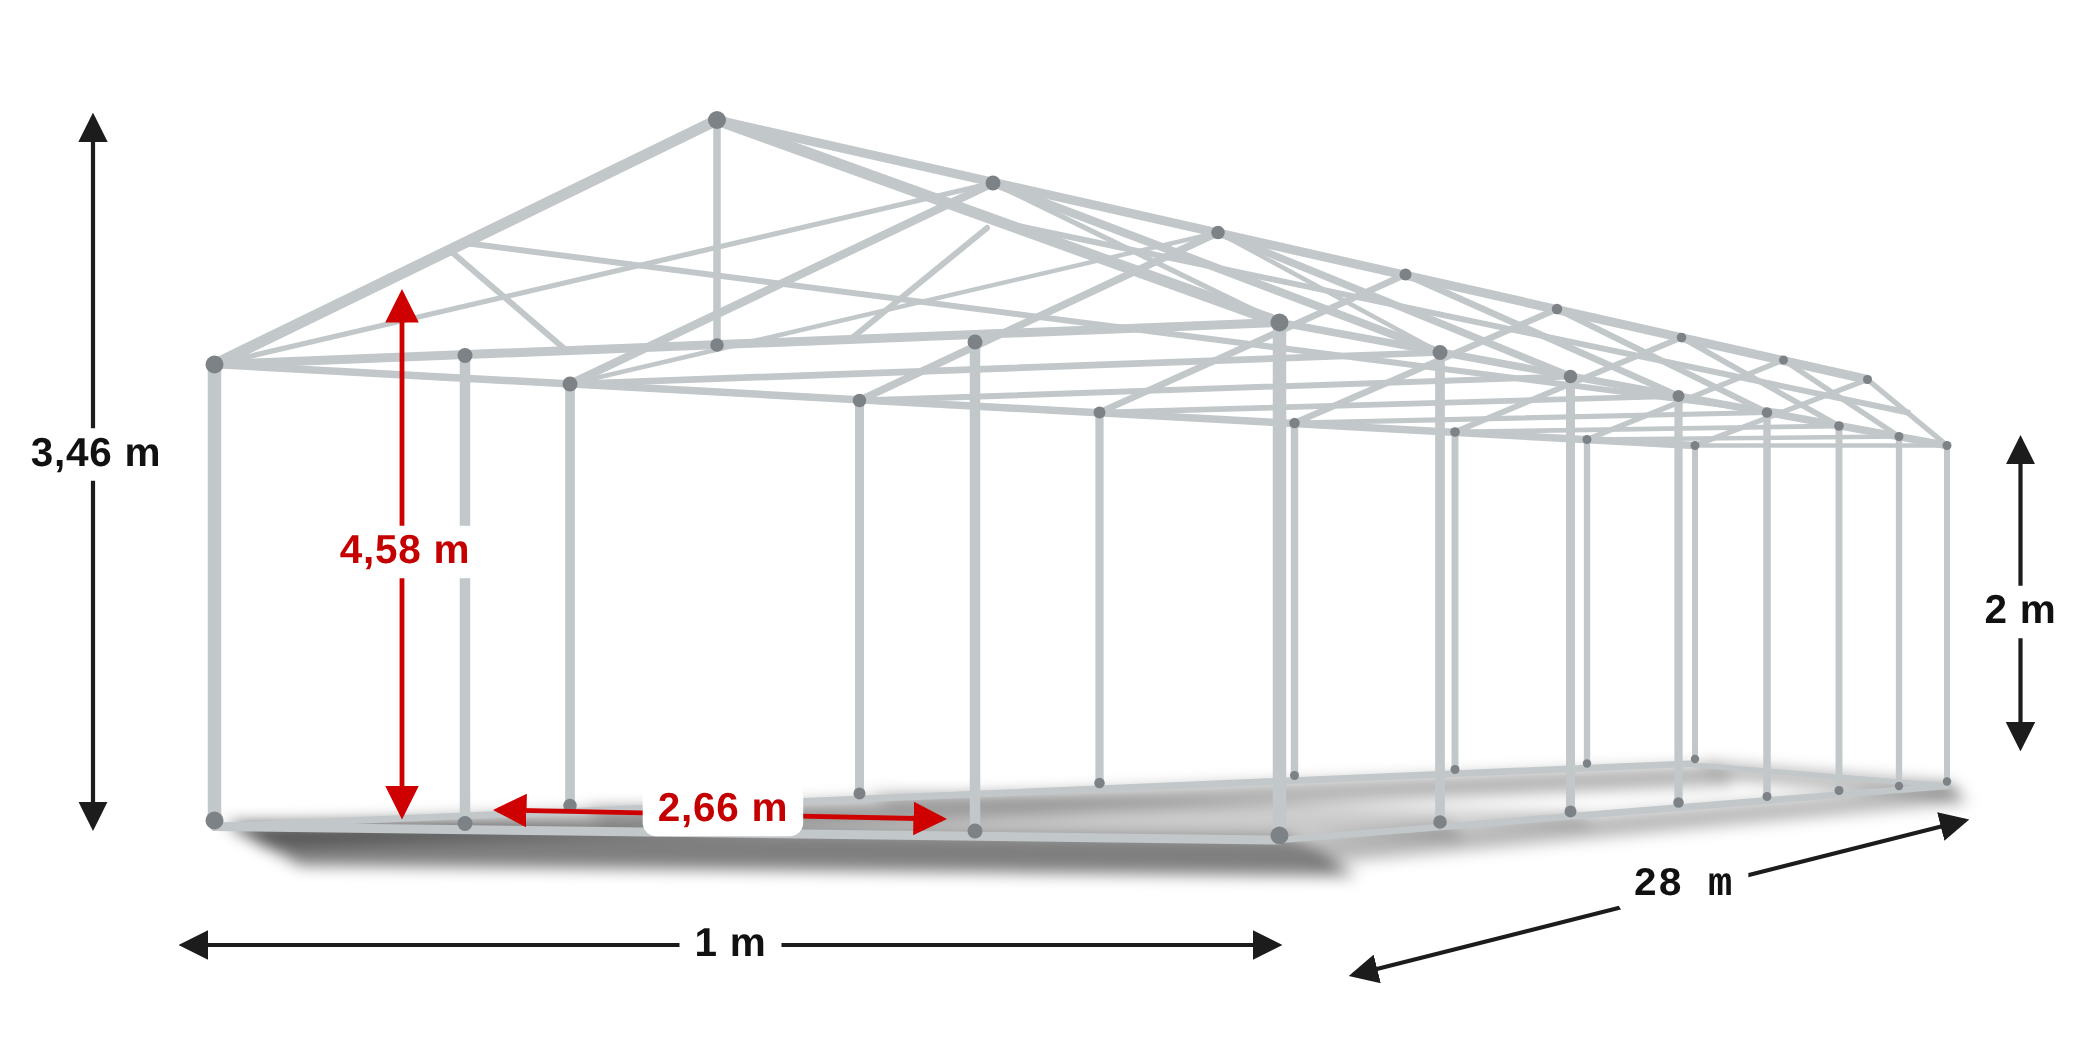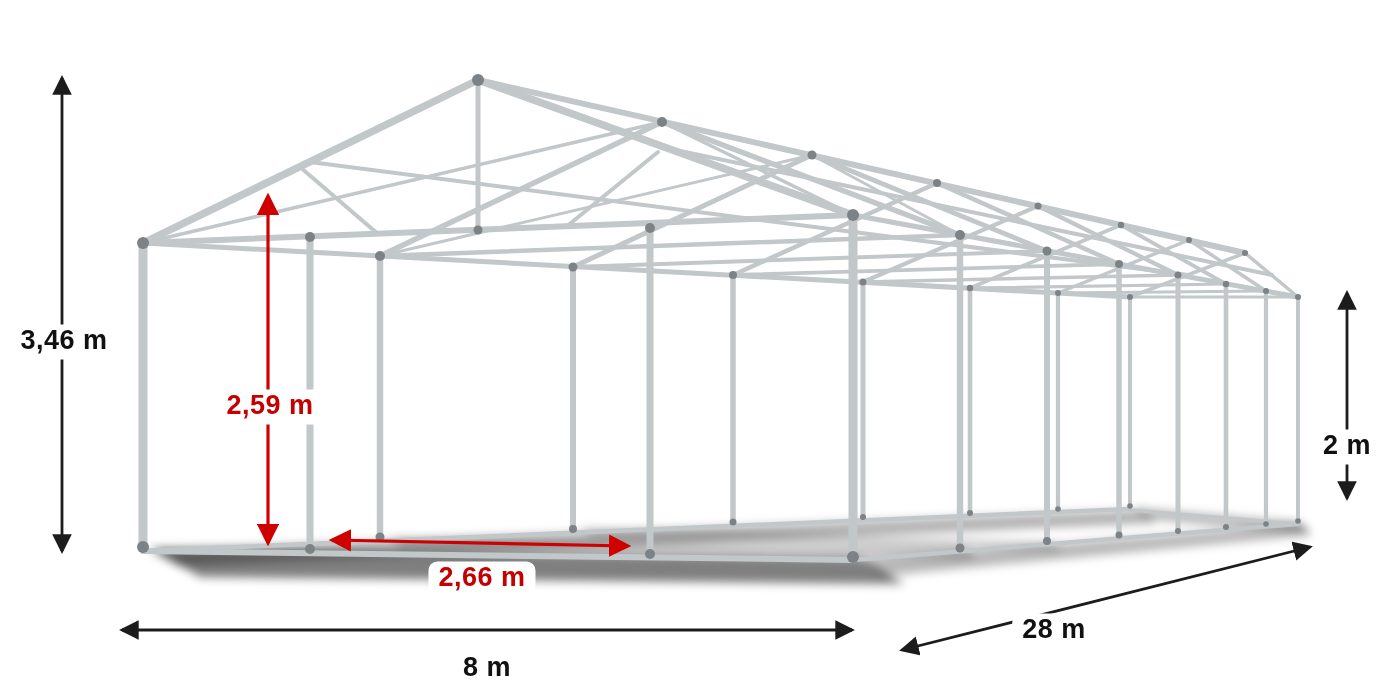--- a/index.html
+++ b/index.html
@@ -27,21 +27,20 @@
     transform: translate(-50%, -50%);
     background: #ffffff;
     padding: 1px 10px 3px 10px;
     border-radius: 9px;
     font-weight: bold;
     font-size: 27px;
     line-height: 1.15;
     color: #111111;
     white-space: nowrap;
     letter-spacing: 0.5px;
-    margin-top: 39px;
   }
   .dim-label.accent {
     color: #c40000;
   }
 </style>
 </head>
 <body>
 
 <div class="stage">
 
@@ -231,23 +230,23 @@
         <line x1="268" y1="196" x2="268" y2="543" stroke="#cf0000" stroke-width="3.2" marker-start="url(#ah-red)" marker-end="url(#ah-red)"></line>
       </g>
       <g>
         <line x1="332" y1="540" x2="628" y2="546" stroke="#cf0000" stroke-width="3.2" marker-start="url(#ah-red)" marker-end="url(#ah-red)"></line>
       </g>
     </g>
   </svg>
 
   <div class="dim-label" style="left:64px; top:303px;">3,46 m</div>
 
-  <div class="dim-label accent" style="left:270px; top:368px;">2,59 m</div>
+  <div class="dim-label accent" style="left:270px; top:368px;">4,58 m</div>
 
   <div class="dim-label accent" style="left:482px; top:540px;">2,66 m</div>
 
-  <div class="dim-label" style="left:487px; top:630px;">8 m</div>
-
-  <div class="dim-label" style="left:1054px; top:592px;">28 m</div>
+  <div class="dim-label" style="left:487px; top:630px;">1 m</div>
+
+  <div class="dim-label" style="left:1122px; top:592px;font-family:Liberation Mono, monospace;">28 m</div>
 
   <div class="dim-label" style="left:1347px; top:408px;">2 m</div>
 
 </div>
 
 </body></html>

